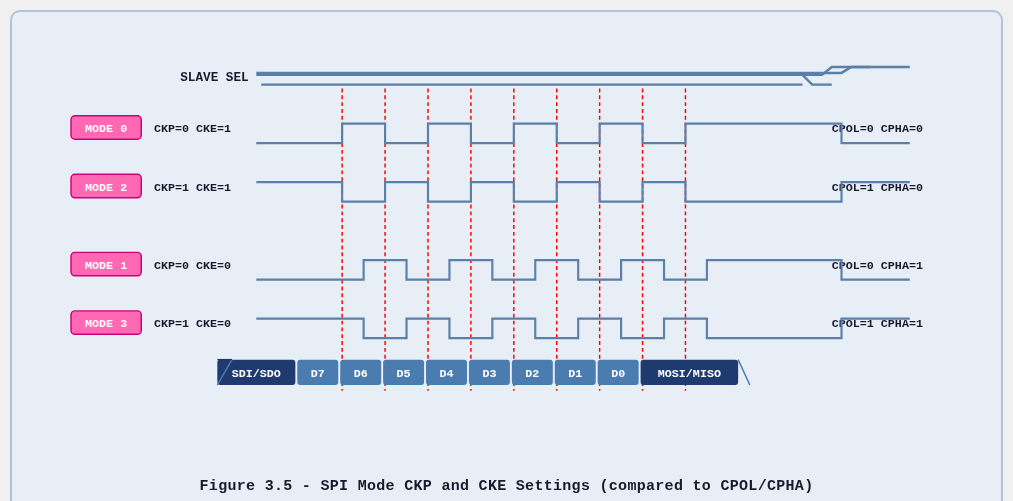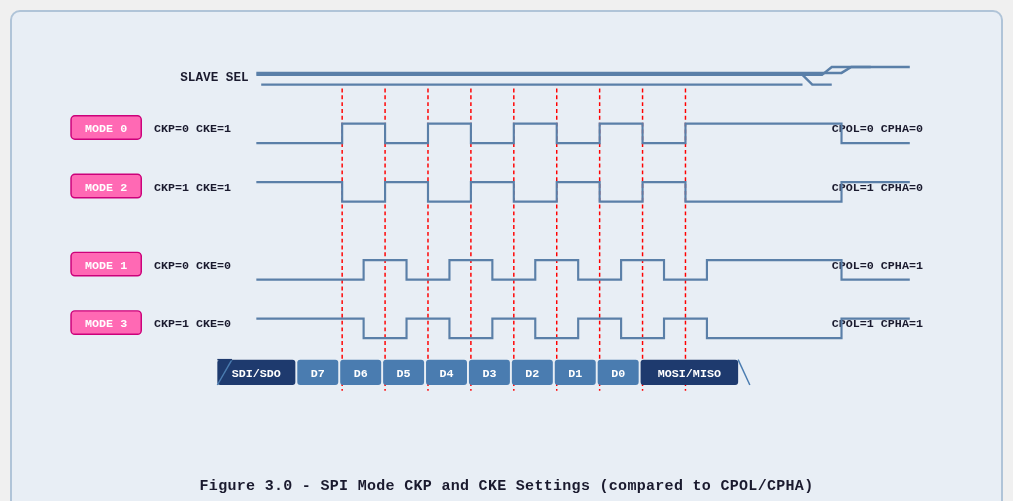--- a/index.html
+++ b/index.html
@@ -182,14 +182,14 @@
       <rect x="624" y="338" width="100" height="26" rx="3" fill="#1e3a6e"></rect>
       <text x="674" y="356" font-family="Courier New" font-size="12" font-weight="bold" fill="white" text-anchor="middle">MOSI/MISO</text>
 
       <line x1="190" y1="364" x2="205" y2="338" stroke="#4a7cb0" stroke-width="1.5"></line>
       <line x1="190" y1="338" x2="205" y2="338" stroke="#1e3a6e" stroke-width="1.5"></line>
 
       <line x1="724" y1="338" x2="736" y2="364" stroke="#4a7cb0" stroke-width="1.5"></line>
 
     </svg>
   </div>
-  <div class="caption">Figure 3.0 - SPI Mode CKP and CKE Settings (compared to CPOL/CPHA)</div>
+  <div class="caption">Figure 3.5 - SPI Mode CKP and CKE Settings (compared to CPOL/CPHA)</div>
 </div>
 
 </body></html>

